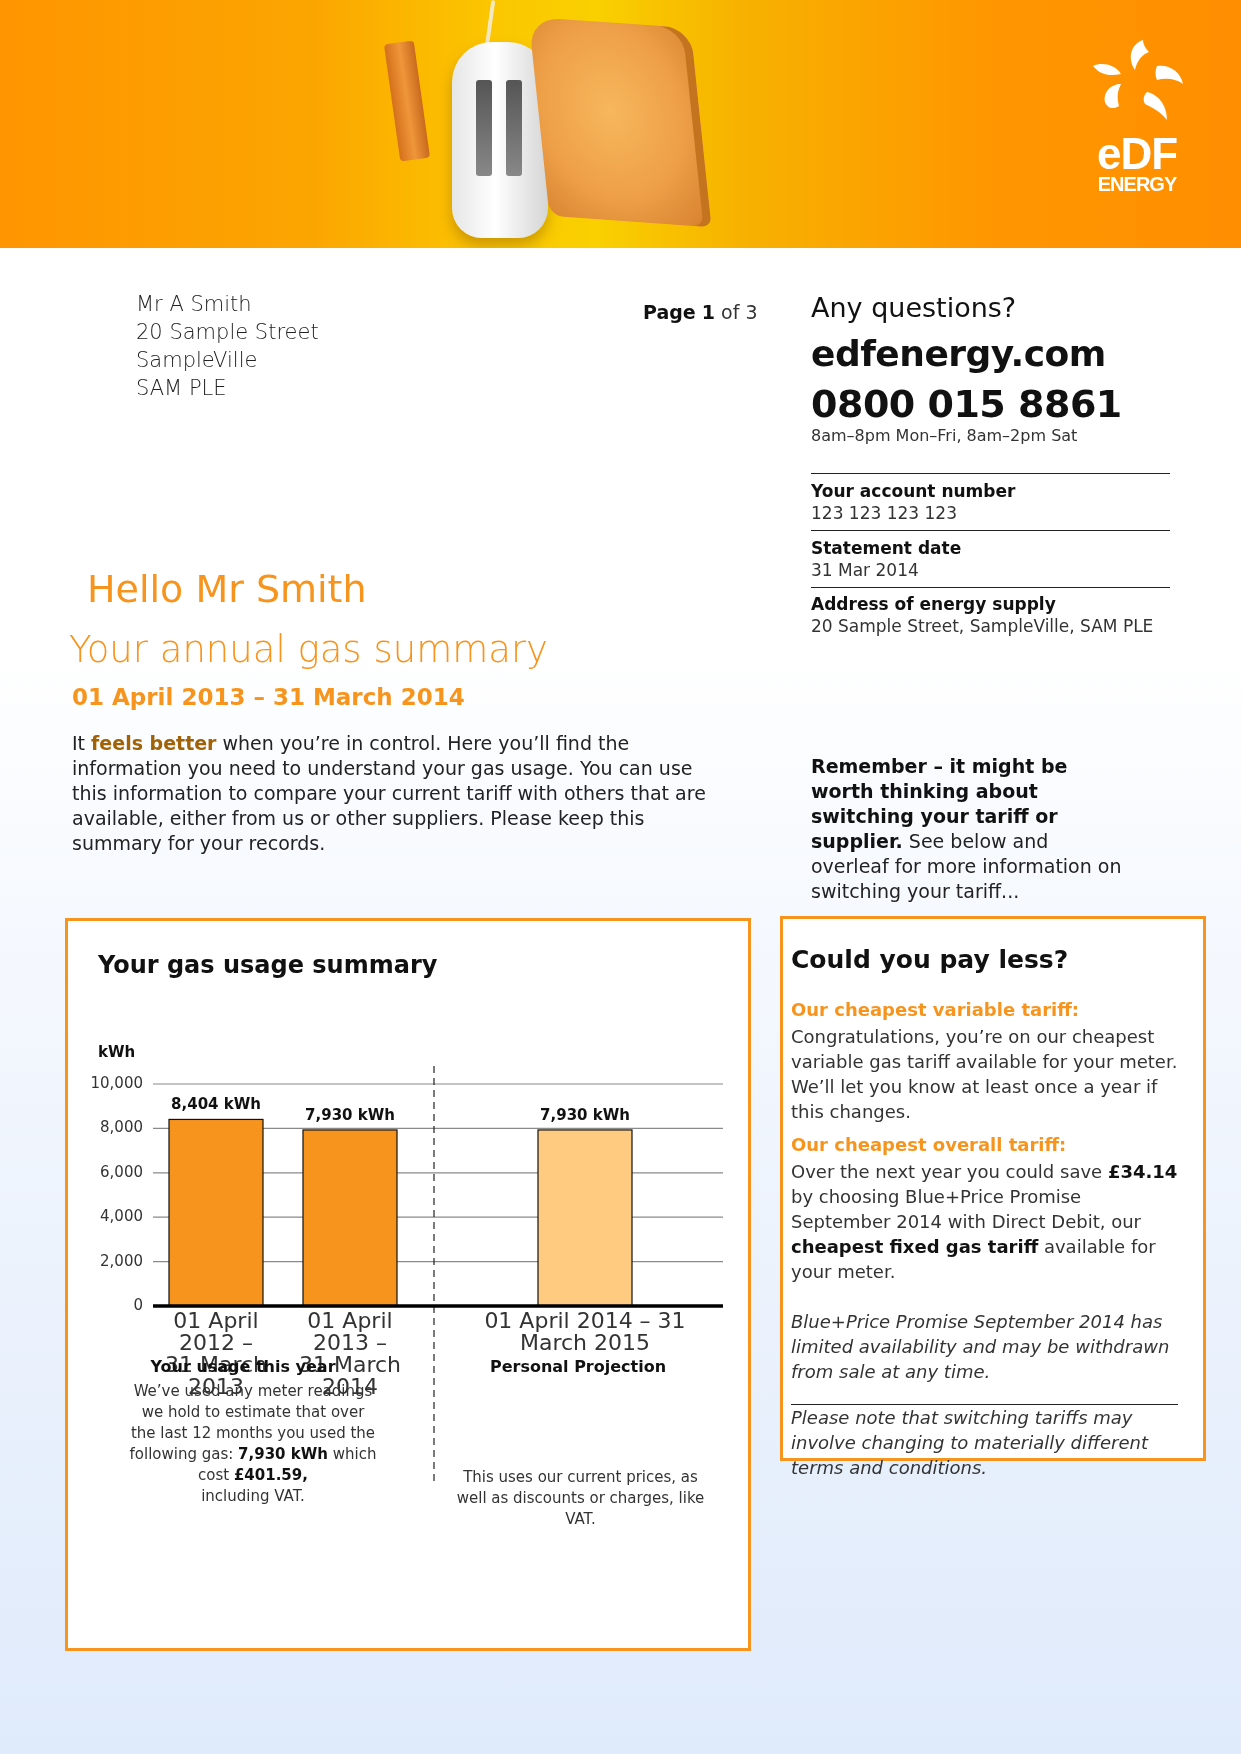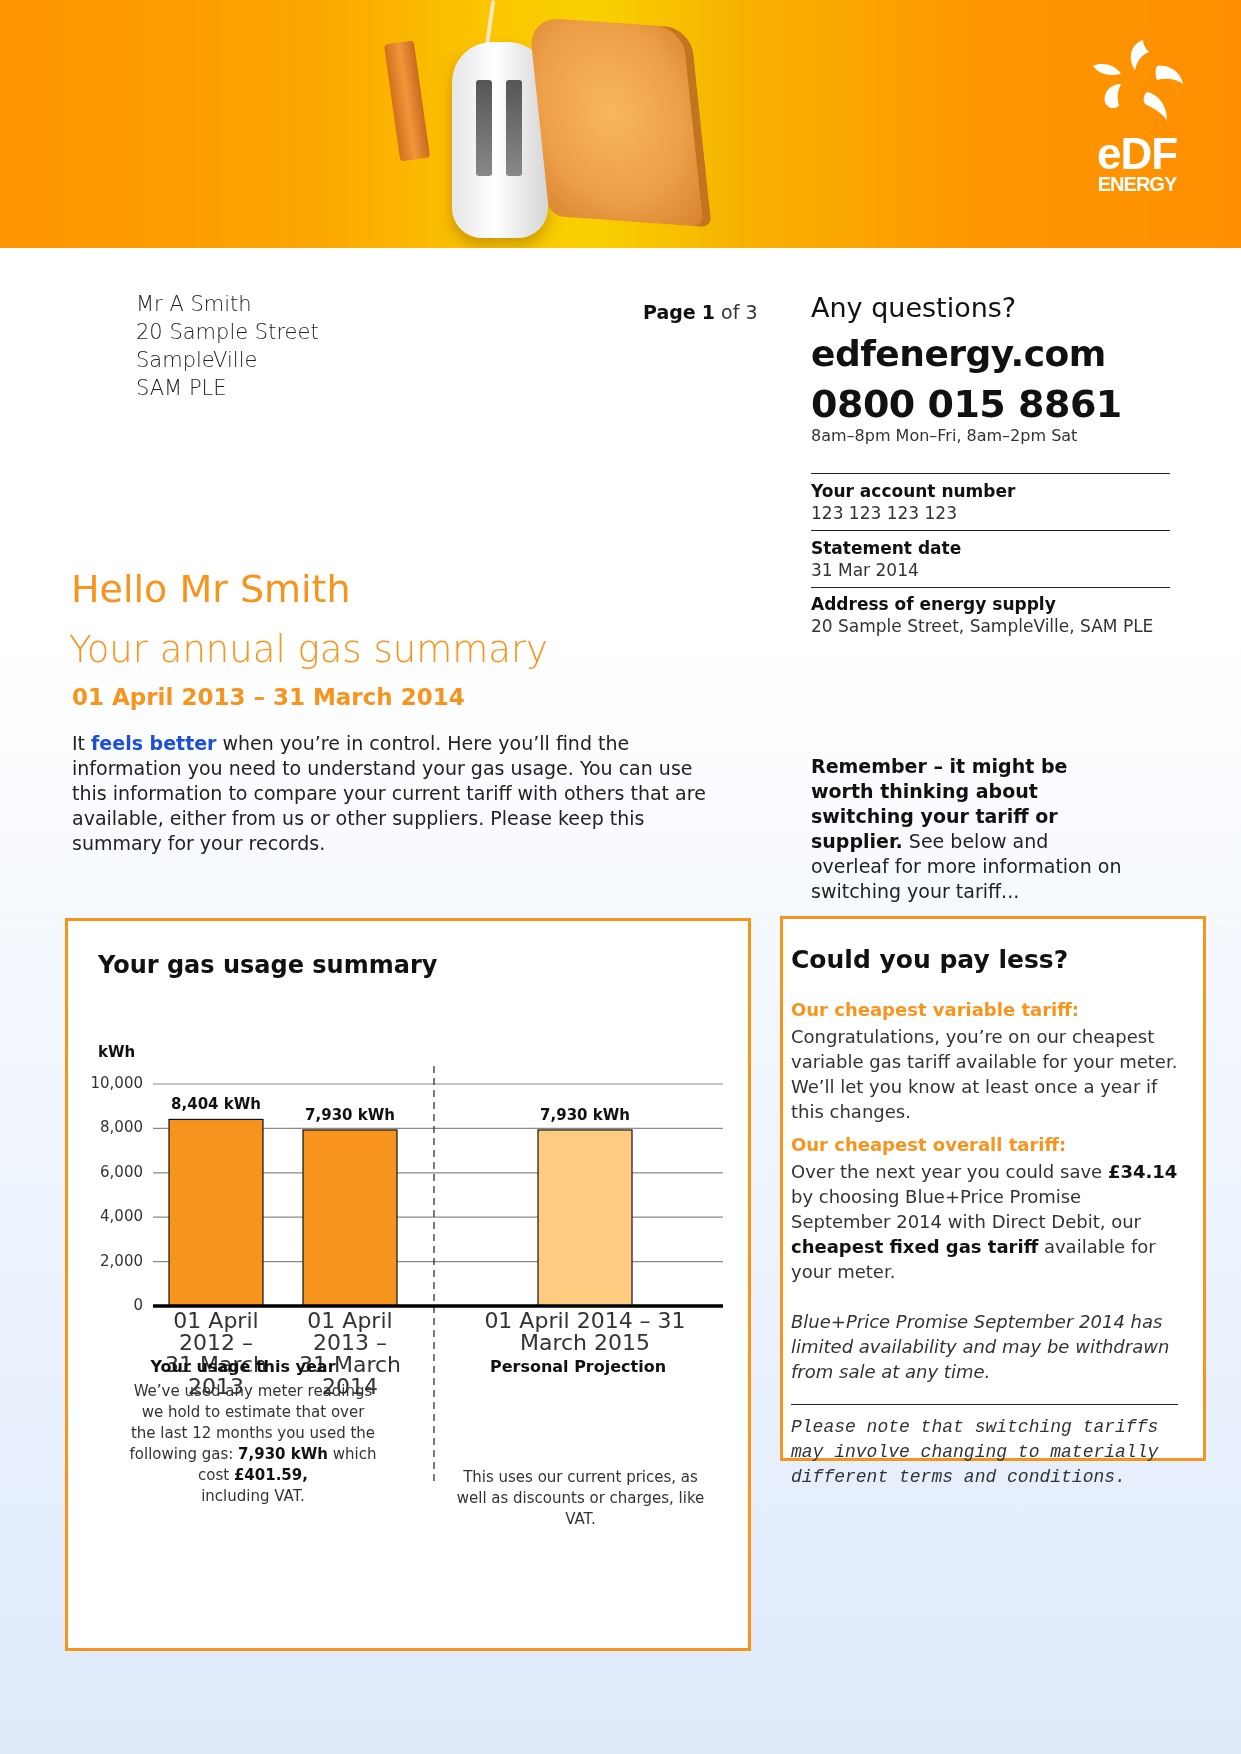--- a/index.html
+++ b/index.html
@@ -41,21 +41,21 @@
   .q-hours { font-size:16px; color:#333; }
   .info-rule { position:absolute; left:811px; width:359px; height:0; border-top:1.5px solid #222; }
   .info-label { font-size:17px; font-weight:bold; color:#111; }
   .info-value { font-size:17px; color:#333; }
 
   
   .hello { font-size:38px; color:#f7941d; }
   .annual { font-size:37px; color:#f7941d; font-weight:300; }
   .period { font-size:23px; color:#f7941d; font-weight:bold; }
   .intro { font-size:19px; line-height:25px; color:#222; width:650px; }
-  .intro b { color:#1d4ed8; }
+  .intro b { color:#a16207; }
   .remember { font-size:19px; line-height:25px; color:#222; width:320px; }
   .remember b { color:#111; }
 
   
   .box { position:absolute; background:#fff; border:3px solid #f7941d; box-sizing:border-box; }
   .box-title { font-size:24px; font-weight:bold; color:#111; }
   .tick-label { position:absolute; font-size:15px; color:#333; text-align:right; width:60px; }
   .bar-label { position:absolute; font-size:15px; font-weight:bold; color:#111; text-align:center; width:140px;}
   .cat-label { position:absolute; font-size:22px; color:#333; text-align:center; line-height:22px;}
   .sub-head { position:absolute; font-size:16px; font-weight:bold; color:#111; text-align:center; }
@@ -113,21 +113,21 @@
 <div class="info-rule" style="top:473px;"></div>
 <div class="abs info-label" style="left:811px; top:481px;">Your account number</div>
 <div class="abs info-value" style="left:811px; top:503px;">123 123 123 123</div>
 <div class="info-rule" style="top:530px;"></div>
 <div class="abs info-label" style="left:811px; top:538px;">Statement date</div>
 <div class="abs info-value" style="left:811px; top:560px;">31 Mar 2014</div>
 <div class="info-rule" style="top:587px;"></div>
 <div class="abs info-label" style="left:811px; top:594px;">Address of energy supply</div>
 <div class="abs info-value" style="left:811px; top:616px;">20 Sample Street, SampleVille, SAM PLE</div>
 
-<div class="abs hello" style="left:71px; top:567px;">Hello Mr Smith</div>
+<div class="abs hello" style="left:87px; top:567px;">Hello Mr Smith</div>
 <div class="abs annual" style="left:69px; top:628px;">Your annual gas summary</div>
 <div class="abs period" style="left:72px; top:684px;">01 April 2013 – 31 March 2014</div>
 <div class="abs intro" style="left:72px; top:731px;"><span>It </span><b>feels better</b><span> when you’re in control. Here you’ll find the information you need to understand your gas usage. You can use this information to compare your current tariff with others that are available, either from us or other suppliers. Please keep this summary for your records.</span></div>
 
 <div class="abs remember" style="left:811px; top:754px;"><b>Remember – it might be worth thinking about switching your tariff or supplier.</b><span> See below and overleaf for more information on switching your tariff...</span></div>
 
 <div class="box" style="left:65px; top:918px; width:686px; height:733px;">
   <div class="abs box-title" style="left:30px; top:30px;">Your gas usage summary</div>
   <div class="abs" style="left:30px; top:122px; font-size:15px; font-weight:bold; color:#111;">kWh</div>
   <svg id="chart" class="abs" style="left:0; top:0;" width="680" height="730">
@@ -173,14 +173,14 @@
 </div>
 
 <div class="box" style="left:780px; top:916px; width:426px; height:545px; padding:26px 18px 0 8px;">
   <div class="pl-title">Could you pay less?</div>
   <div class="pl-head" style="margin-top:25px;">Our cheapest variable tariff:</div>
   <div class="pl-text" style="margin-top:4px;">Congratulations, you’re on our cheapest variable gas tariff available for your meter. We’ll let you know at least once a year if this changes.</div>
   <div class="pl-head" style="margin-top:10px;">Our cheapest overall tariff:</div>
   <div class="pl-text" style="margin-top:4px;"><span>Over the next year you could save </span><b>£34.14</b><span> by choosing Blue+Price Promise September 2014 with Direct Debit, our </span><b>cheapest fixed gas tariff</b><span> available for your meter.</span></div>
   <div class="pl-ital" style="margin-top:25px;">Blue+Price Promise September 2014 has limited availability and may be withdrawn from sale at any time.</div>
   <div style="margin-top:20px; border-top:1.5px solid #222; width:387px;"></div>
-  <div class="pl-ital" style="margin-top:10px;font-family:Liberation Mono, monospace;">Please note that switching tariffs may involve changing to materially different terms and conditions.</div>
+  <div class="pl-ital" style="">Please note that switching tariffs may involve changing to materially different terms and conditions.</div>
 </div>
 
 </body></html>

